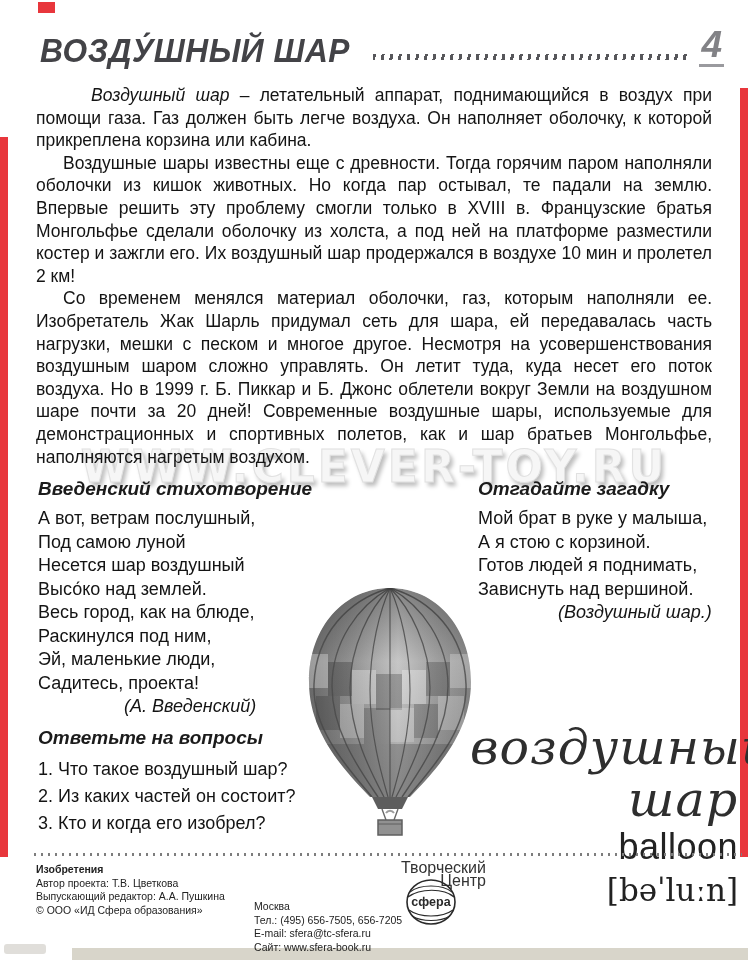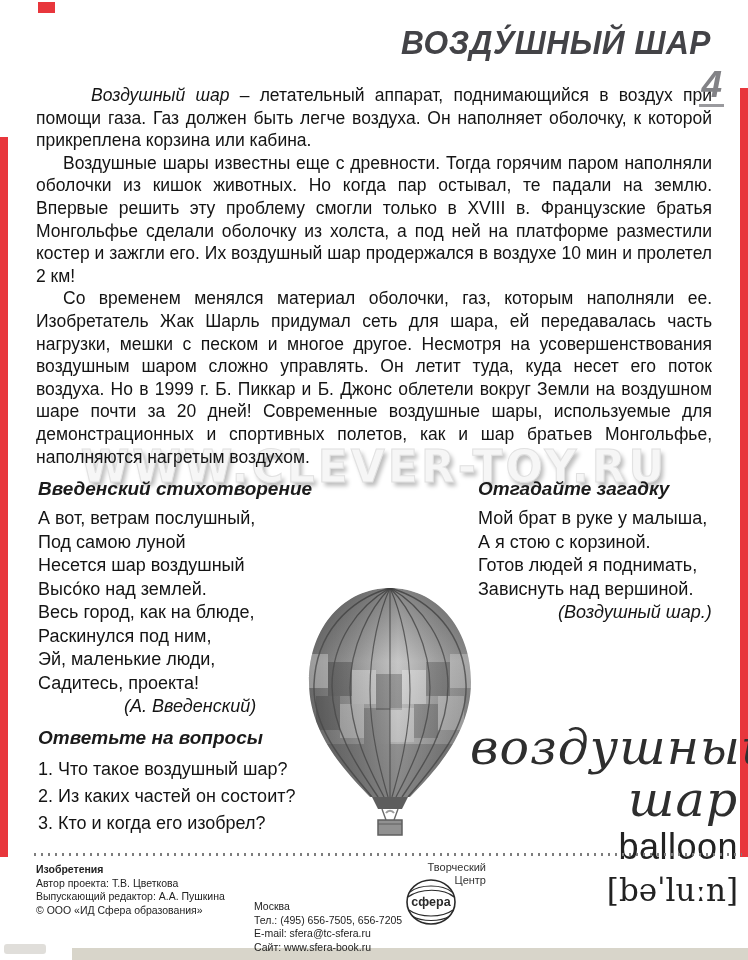--- a/index.html
+++ b/index.html
@@ -7,21 +7,21 @@
 
   
   .edge-strip{position:absolute;background:#e8363c;width:8px;}
   .edge-strip.left{left:0;top:137px;height:720px;}
   .edge-strip.right{right:0;top:88px;height:769px;}
   .corner-mark{position:absolute;left:38px;top:2px;width:17px;height:11px;background:#e8363c;}
   .bottom-strip{position:absolute;left:72px;right:0;top:948px;height:12px;background:#d8d5ca;}
   .bottom-smudge{position:absolute;left:4px;top:944px;width:42px;height:10px;background:#cfcdc6;opacity:.65;border-radius:3px;}
 
   
-  .header{position:absolute;left:40px;right:24px;top:26px;display:flex;align-items:flex-end;z-index:3;flex-direction:column;}
+  .header{position:absolute;left:40px;right:24px;top:26px;display:flex;align-items:flex-end;z-index:3;}
   .doc-title{font-size:33px;font-weight:bold;font-style:italic;color:#434347;letter-spacing:.5px;white-space:nowrap;transform:scaleX(.96);transform-origin:left bottom;line-height:1;}
   .leader-dots{flex:1;height:6px;margin:0 8px 7px 10px;background:repeating-linear-gradient(100deg,#57575b 0 3px,transparent 3px 8.5px);}
   .page-num{font-size:37px;font-style:italic;font-weight:bold;color:#828286;line-height:1;border-bottom:3px solid #9a9a9e;padding:0 2px 1px 2px;}
 
   
   .intro{position:absolute;left:36px;top:84px;width:676px;font-size:17.5px;line-height:22.6px;text-align:justify;z-index:2;}
   .intro p{margin:0;text-indent:27px;}
   .lead-italic{font-style:italic;margin-left:28px;}
 
   
@@ -51,21 +51,21 @@
   .vocab .en{font-size:36px;line-height:42px;letter-spacing:.5px;color:#222;}
   .vocab .ipa{font-family:"DejaVu Serif",serif;font-size:31px;line-height:44px;color:#222;}
 
   
   .footer-rule{position:absolute;left:34px;right:6px;top:853px;height:3px;background:repeating-linear-gradient(90deg,#7d7d7d 0 2.2px,transparent 2.2px 7px);z-index:2;}
   .footer{position:absolute;left:36px;top:863px;width:450px;display:flex;z-index:2;font-size:10.5px;line-height:13.5px;color:#222;}
   .f-col1{width:218px;}
   .f-col2{width:152px;margin-top:37px;}
   .f-col1 .series{font-weight:bold;}
   .logo-block{width:80px;position:relative;height:70px;}
-  .logo-text{position:absolute;right:0;top:-2px;text-align:right;font-size:11px;line-height:13px;color:#333;}
+  .logo-text{position:absolute;right:0;top:-2px;text-align:right;font-size:16px;line-height:13px;color:#333;}
   .logo-globe{position:absolute;left:-4px;top:13px;}
 </style>
 </head>
 <body>
 
 <div class="edge-strip left"></div>
 <div class="edge-strip right"></div>
 <div class="corner-mark"></div>
 <div class="bottom-strip"></div>
 <div class="bottom-smudge"></div>

